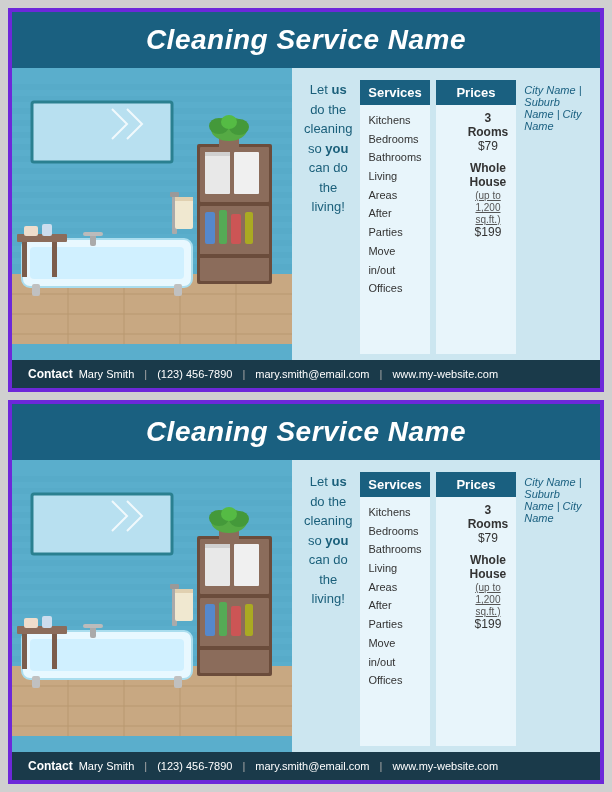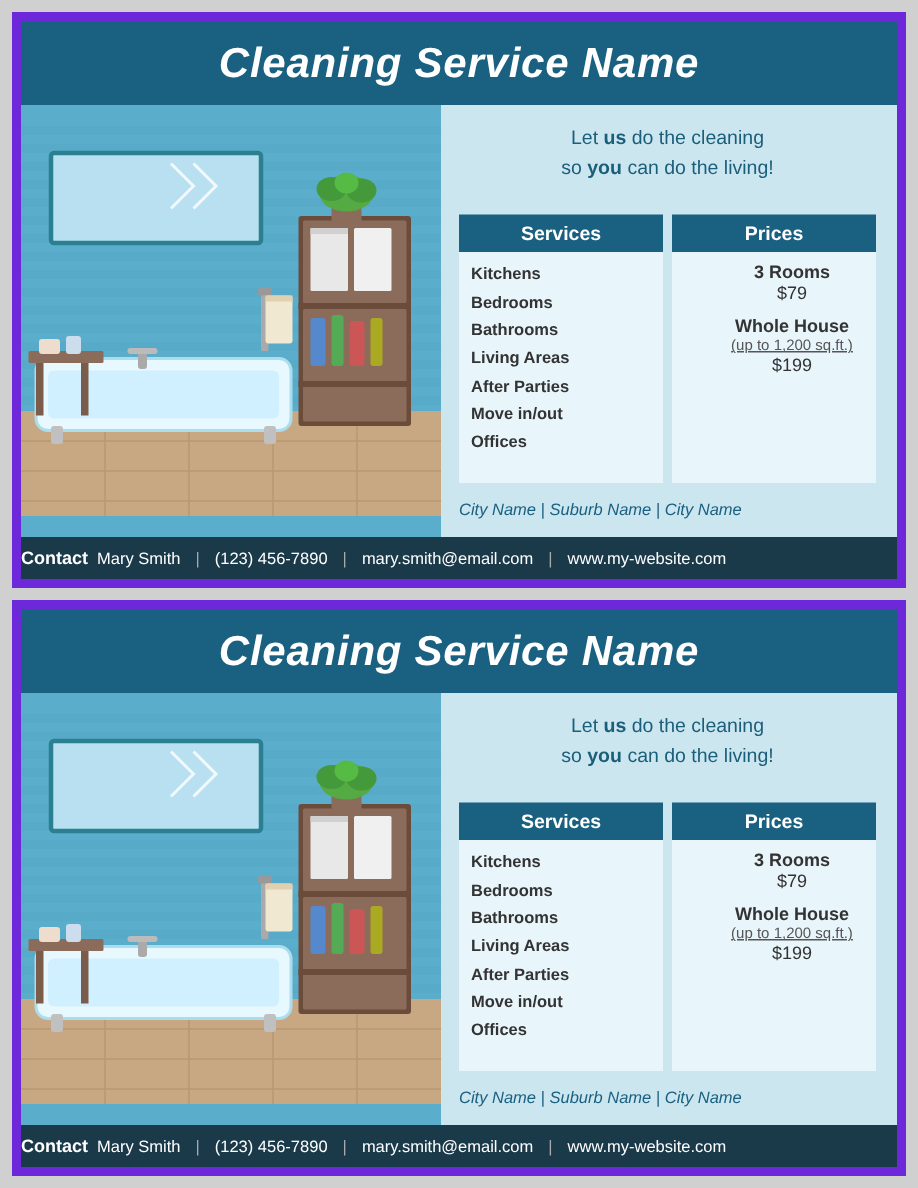--- a/index.html
+++ b/index.html
@@ -21,21 +21,21 @@
       padding: 8px;
     }
 
     .flyer {
       width: 100%;
       flex: 1;
       background: #0ea5e9;
       display: flex;
       flex-direction: column;
       overflow: hidden;
-      border: 6px solid #6d28d9;
+      border: 4px solid #6d28d9;
     }
 
     
     .flyer-header {
       background: #1a6080;
       padding: 12px 16px;
       text-align: center;
     }
     .flyer-header h1 {
       color: #fff;
@@ -60,21 +60,21 @@
       background: #5aaecc;
       position: relative;
       overflow: hidden;
     }
 
     
     .flyer-content {
       flex: 1;
       padding: 12px 14px 6px 12px;
       display: flex;
-      flex-direction: column;
+      flex-direction: row;
       gap: 8px;
     }
 
     .tagline {
       color: #1a5f7a;
       font-size: 13px;
       line-height: 1.5;
       text-align: center;
     }
     .tagline strong {
@@ -85,21 +85,20 @@
     .services-prices {
       display: flex;
       gap: 6px;
       flex: 1;
     }
 
     .services-box, .prices-box {
       flex: 1;
       display: flex;
       flex-direction: column;
-      margin-top: 14px;
     }
 
     .box-header {
       background: #1a6080;
       color: #fff;
       font-weight: 700;
       font-size: 13px;
       text-align: center;
       padding: 5px 4px;
     }
@@ -108,21 +107,20 @@
       background: #e8f5fb;
       flex: 1;
       padding: 6px 8px;
     }
 
     .services-list {
       list-style: none;
       font-size: 11px;
       color: #333;
       line-height: 1.7;
-      font-weight: bold;
     }
 
     .prices-content {
       font-size: 11px;
       color: #333;
       text-align: center;
       padding-left: 32px;
     }
 
     .price-item {
@@ -150,23 +148,23 @@
       color: #1a6080;
       font-style: italic;
       padding: 4px 0 6px 0;
     }
 
     
     .flyer-footer {
       background: #1a3a4a;
       color: #fff;
       font-size: 11px;
-      padding: 7px 0;
-      display: flex;
-      align-items: flex-end;
+      padding: 7px 16px;
+      display: flex;
+      align-items: center;
       gap: 6px;
       flex-wrap: wrap;
     }
     .contact-label {
       font-weight: 700;
       font-size: 12px;
     }
     .contact-sep {
       color: #aaa;
       margin: 0 4px;

